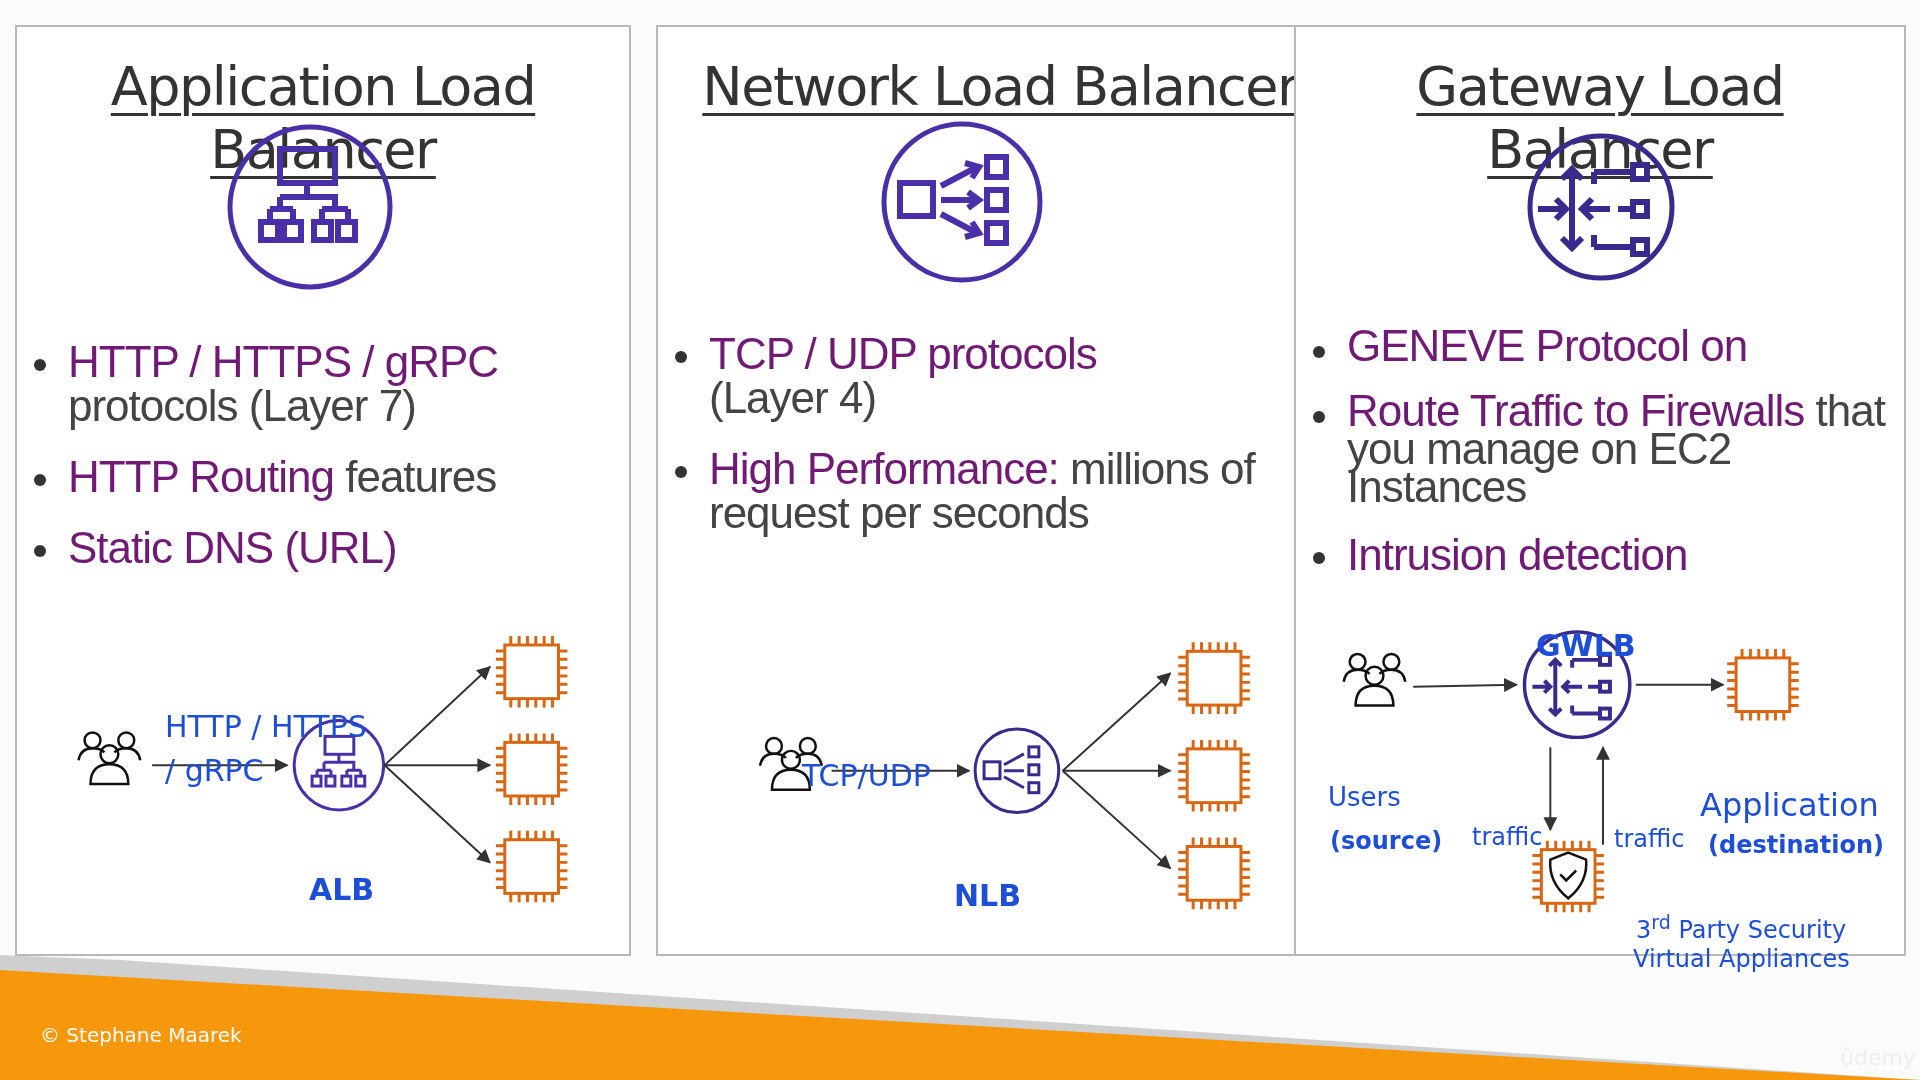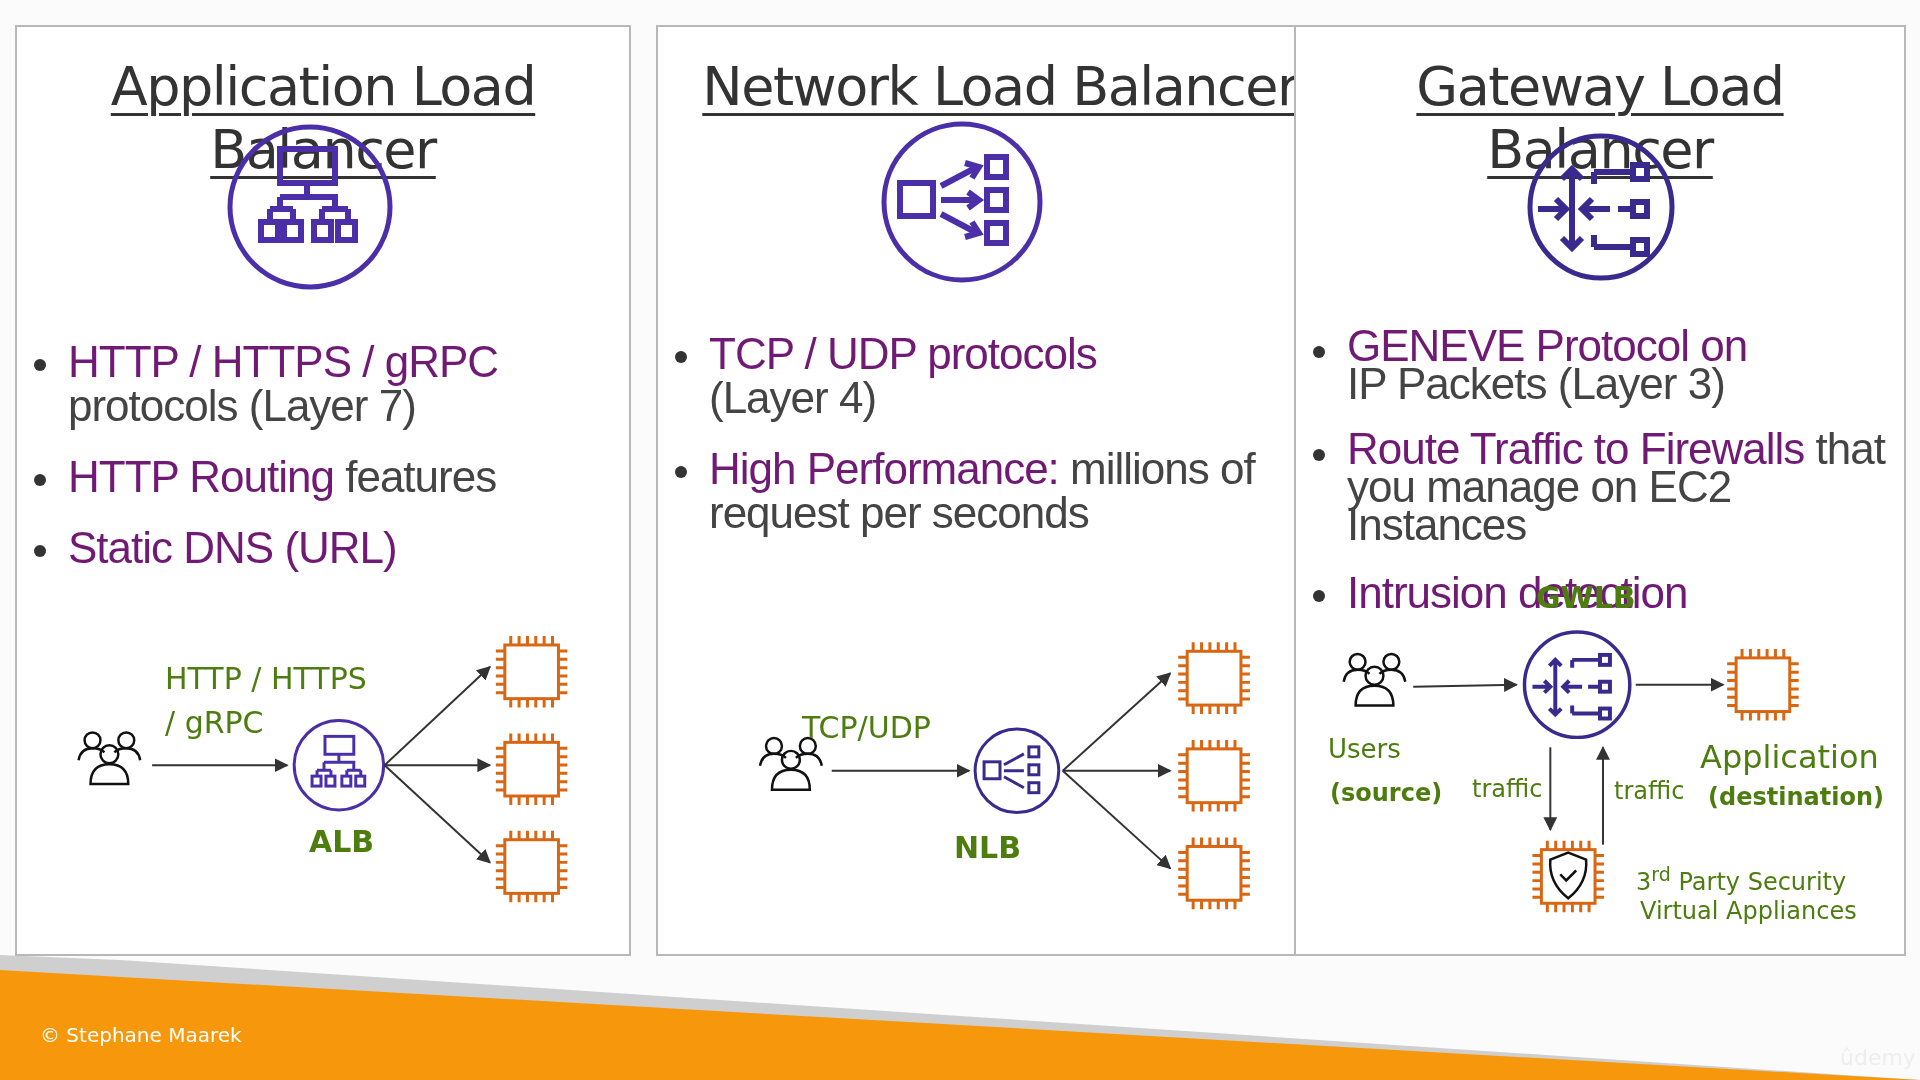--- a/index.html
+++ b/index.html
@@ -6,21 +6,21 @@
   body { width:1920px; height:1080px; position:relative; overflow:hidden; background:#fbfbfb; font-family:"Liberation Sans", sans-serif; color:#333; }
   .panel { position:absolute; top:25px; height:931px; background:#fff; border:2px solid #b8b8b8; box-sizing:border-box; }
   .panel-title { position:absolute; left:0; right:0; top:28px; text-align:center; font-size:54px; color:#333; text-decoration:underline; text-decoration-thickness:3px; text-underline-offset:8px; letter-spacing:-1.5px; font-family:"DejaVu Sans", sans-serif; font-weight:normal; }
   .big-icon { position:absolute; }
   ul.bullets { position:absolute; margin:0; padding:0; list-style:none; }
   ul.bullets li { position:relative; padding-left:36px; font-size:44px; line-height:44px; color:#333; letter-spacing:-1px; margin-bottom:27px; }
   ul.bullets li::before { content:""; position:absolute; left:2px; top:19px; width:12px; height:12px; border-radius:50%; background:#333; }
   ul.bullets li .em { color:#701a75; }
   ul.bullets li .light { color:#444; }
   .diagram { position:absolute; left:0; top:0; width:100%; height:100%; }
-  .lbl { position:absolute; color:#4d7c0f; font-family:"DejaVu Sans", sans-serif; }
+  .lbl { position:absolute; color:#1d4ed8; font-family:"DejaVu Sans", sans-serif;margin-top:48px; }
   .footer-band { position:absolute; left:0; top:0; width:1920px; height:1080px; pointer-events:none; }
   .copyright { position:absolute; left:40px; top:1023px; font-size:20px; color:#fff; font-family:"DejaVu Sans", sans-serif;text-align:right; }
   .watermark { position:absolute; left:1840px; top:1045px; font-size:22px; color:#eee; font-family:"DejaVu Sans", sans-serif; }
 </style>
 </head>
 <body>
 
 <svg class="footer-band" width="1920" height="1080" viewBox="0 0 1920 1080">
   <polygon points="0,955 0,1080 1920,1080 120,960" fill="#cfcfcf"></polygon>
   <polygon points="0,970 1920,1080 0,1080" fill="#f7980c"></polygon>
@@ -158,21 +158,21 @@
       <path d="M12 77 H40 M30 67 L40 77 L30 87"></path>
       <path d="M46 37 V116 M36 47 L46 37 L56 47 M36 106 L46 116 L56 106"></path>
       <path d="M84 77 H56 M66 67 L56 77 L66 87"></path>
       <path d="M68 40 V52 M68 40 H107 M68 103 V115 M68 115 H107 M92 77 H107"></path>
       <rect x="107" y="33" width="14" height="14"></rect>
       <rect x="107" y="70" width="14" height="14"></rect>
       <rect x="107" y="108" width="14" height="14"></rect>
     </g>
   </svg>
   <ul class="bullets" style="left:15px; top:300px; width:590px;">
-    <li style="line-height:38px;"><span class="em">GENEVE Protocol on</span><br><span class="light">IP Packets (Layer 3)</span></li>
+    <li style="line-height:38px;"><span class="em">GENEVE Protocol on</span><br></li>
     <li style="line-height:38px; margin-top:12px;"><span class="em">Route Traffic to Firewalls</span> <span class="light">that you manage on EC2 Instances</span></li>
     <li style="margin-top:4px;"><span class="em">Intrusion detection</span></li>
   </ul>
 
   <svg class="diagram" viewBox="0 0 612 931">
     <g fill="none" stroke="#111" stroke-width="2.5" transform="translate(48,628)">
       <circle cx="14" cy="10" r="8"></circle>
         <path d="M0 30 Q2 18 14 18 Q22 18 26 22"></path>
       <circle cx="48" cy="10" r="8"></circle>
         <path d="M62 30 Q60 18 48 18 Q40 18 36 22"></path>
@@ -208,17 +208,17 @@
     </g>
   </svg>
   <div class="lbl" style="left:240px; top:553px; font-size:30px; font-weight:bold;">GWLB</div>
   <div class="lbl" style="left:32px; top:707px; font-size:26px;">Users</div>
   <div class="lbl" style="left:34px; top:752px; font-size:24px; font-weight:bold;">(source)</div>
   <div class="lbl" style="left:176px; top:748px; font-size:24px;">traffic</div>
   <div class="lbl" style="left:318px; top:750px; font-size:24px;">traffic</div>
   <div class="lbl" style="left:404px; top:711px; font-size:32px;">Application</div>
   <div class="lbl" style="left:412px; top:756px; font-size:24px; font-weight:bold;">(destination)</div>
   <div class="lbl" style="left:340px; top:836px; font-size:24px;"><span>3</span><sup style="font-size:19px;">rd</sup><span> Party Security</span></div>
-  <div class="lbl" style="left:344px; top:870px; font-size:24px;">Virtual Appliances</div>
+  <div class="lbl" style="left:337px; top:870px; font-size:24px;">Virtual Appliances</div>
 </div>
 
 <div class="copyright">© Stephane Maarek</div>
 <div class="watermark">ûdemy</div>
 
 </body></html>

